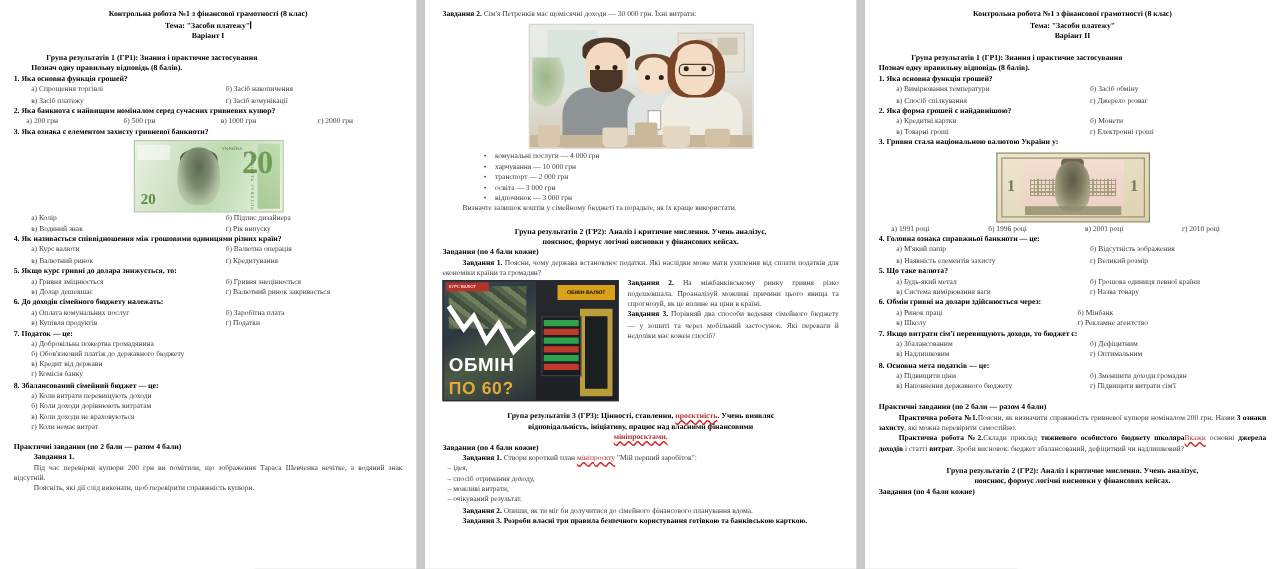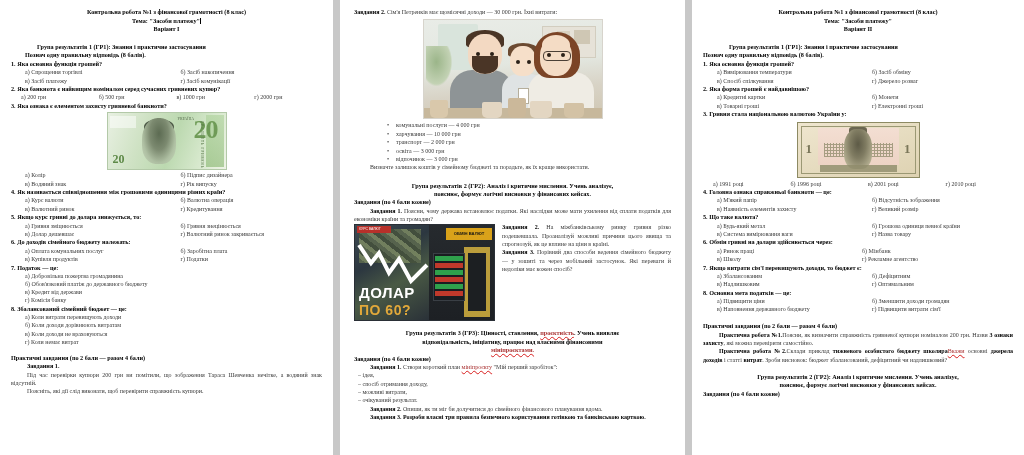--- a/index.html
+++ b/index.html
@@ -353,21 +353,21 @@
         <div class="dl-r" style="top:23px;background:#c0392b;"></div>
         <div class="dl-r" style="top:30px;background:#2fa14c;"></div>
         <div class="dl-r" style="top:37px;background:#c0392b;"></div>
       </div>
       <div class="dl-sign">
           <span>ОБМІН ВАЛЮТ</span>
         </div>
       <div class="dl-top">
           <span>КУРС ВАЛЮТ</span>
         </div>
-      <div class="dl-dolar">ДОЛАР</div>
+      <div class="dl-dolar">ОБМІН</div>
       <div class="dl-po40">ПО 60?</div>
     </div>
 
     <div class="wrapcol">
       <span class="task-lbl">Завдання 2.</span>
       <span>На міжбанківському ринку гривня різко подешевшала. Проаналізуй можливі причини цього явища та спрогнозуй, як це вплине на ціни в країні.</span>
     </div>
     <div class="wrapcol">
       <span class="task-lbl">Завдання 3.</span>
       <span>Порівняй два способи ведення сімейного бюджету — у зошиті та через мобільний застосунок. Які переваги й недоліки має кожен спосіб?</span>

